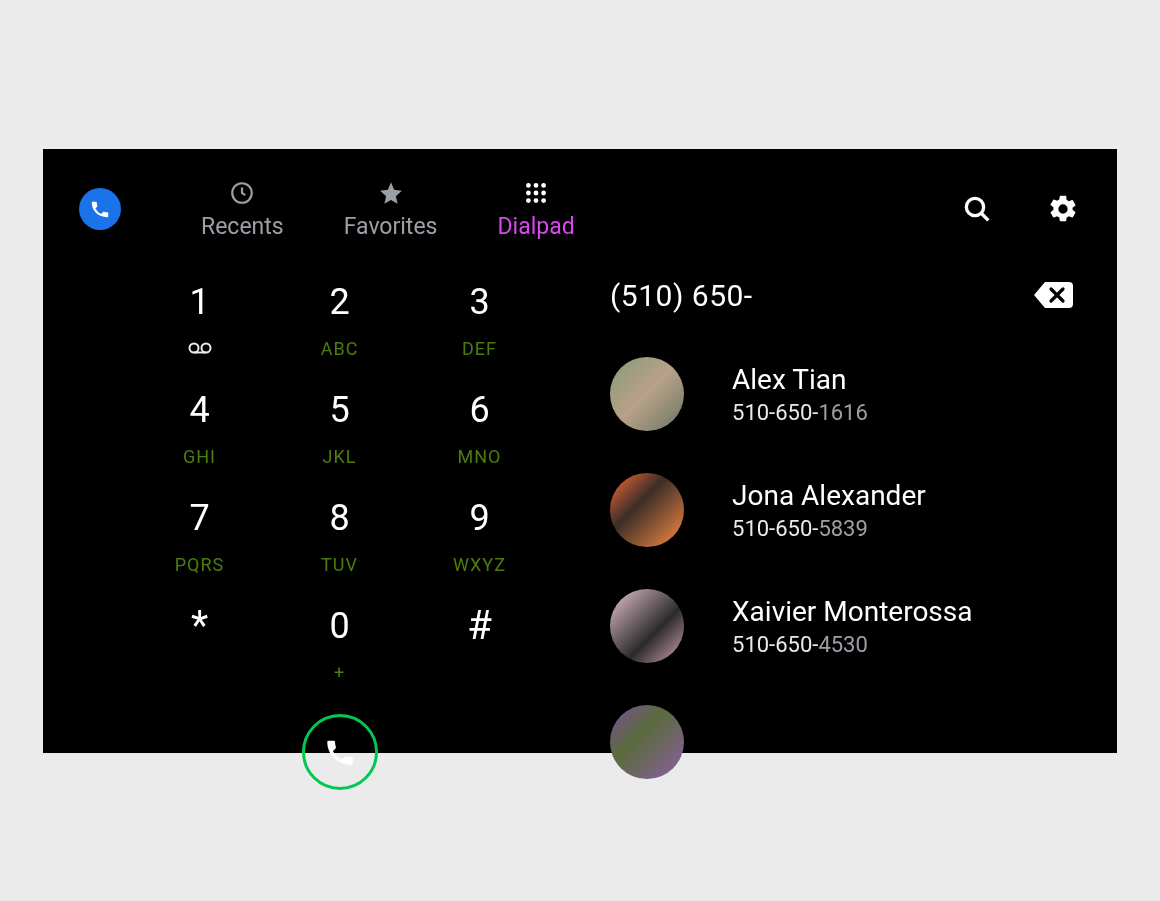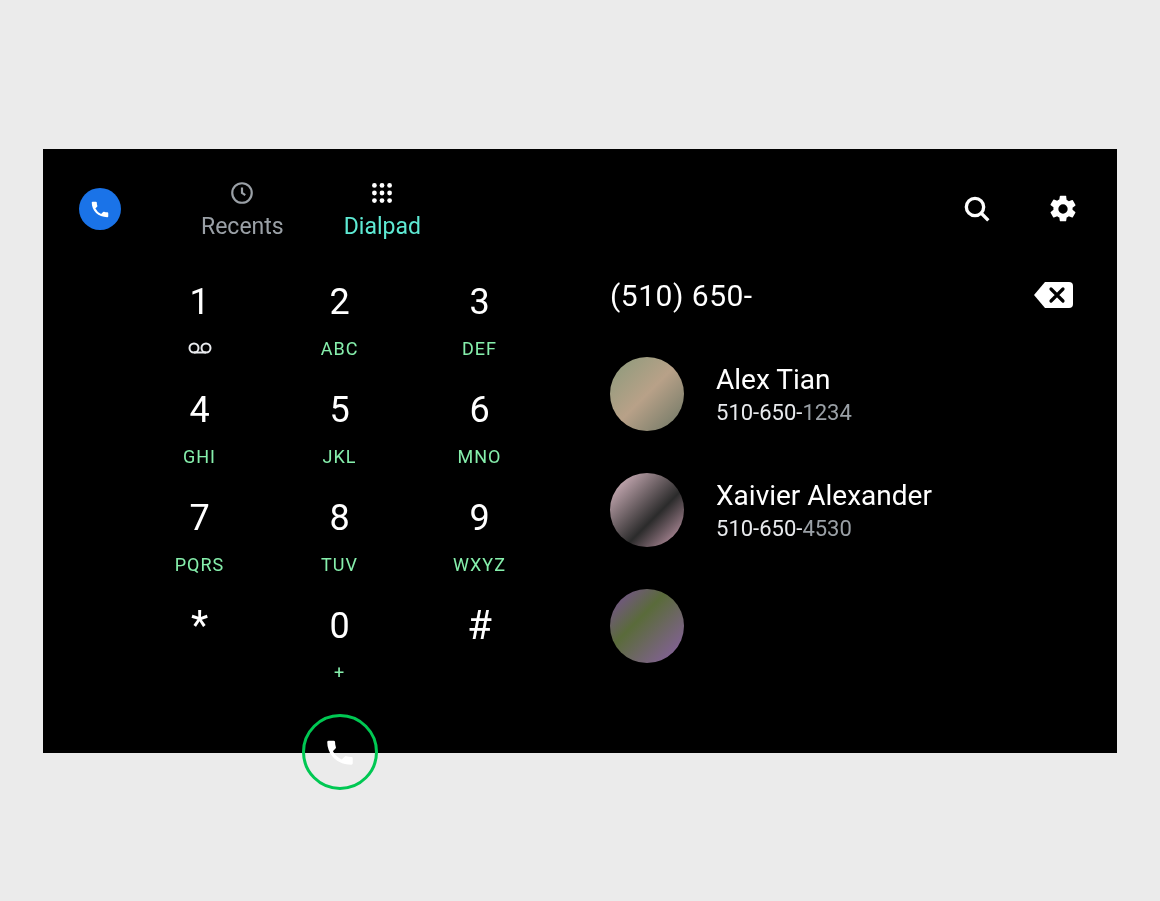--- a/index.html
+++ b/index.html
@@ -50,21 +50,21 @@
   }
   .tab {
     display: flex;
     flex-direction: column;
     align-items: center;
     gap: 6px;
     cursor: pointer;
     color: #9aa0a6;
   }
   .tab.active {
-    color: #5eead4;
+    color: #d946ef;
     justify-content: center;
   }
   .tab-icon {
     width: 28px;
     height: 28px;
     display: flex;
     align-items: center;
     justify-content: center;
   }
   .tab-label {
@@ -111,21 +111,21 @@
     width: 100%;
   }
   .dialkey-digit {
     font-size: 36px;
     font-weight: 400;
     color: #fff;
     line-height: 1;
   }
   .dialkey-letters {
     font-size: 18px;
-    color: #86efac;
+    color: #4d7c0f;
     margin-top: 17px;
     letter-spacing: 1px;
     min-height: 22px;
     display: flex;
     align-items: center;
     justify-content: center;
   }
   .dialkey-star .dialkey-digit,
   .dialkey-pound .dialkey-digit {
     font-size: 40px;
@@ -169,21 +169,21 @@
   }
   .contacts-list {
     display: flex;
     flex-direction: column;
     gap: 42px;
     margin-top: 14px;
   }
   .contact {
     display: flex;
     align-items: center;
-    gap: 32px;
+    gap: 48px;
     cursor: pointer;
   }
   .avatar {
     width: 74px;
     height: 74px;
     border-radius: 50%;
     flex-shrink: 0;
     background: #444;
     background-size: cover;
     background-position: center;
@@ -219,20 +219,28 @@
 
     <div class="tabs">
       <div class="tab">
         <span class="tab-icon">
           <svg width="26" height="26" viewBox="0 0 24 24" fill="none" stroke="#9aa0a6" stroke-width="2">
             <circle cx="12" cy="12" r="9"></circle>
             <path d="M12 7v5l3 2"></path>
           </svg>
         </span>
         <span class="tab-label">Recents</span>
+      </div>
+      <div class="tab">
+        <span class="tab-icon">
+          <svg width="26" height="26" viewBox="0 0 24 24" fill="#9aa0a6">
+            <path d="M12 2l2.9 6.9L22 10l-5.5 5 1.6 7L12 18.5 5.9 22l1.6-7L2 10l7.1-1.1z"></path>
+          </svg>
+        </span>
+        <span class="tab-label">Favorites</span>
       </div>
       <div class="tab active">
         <span class="tab-icon">
           <svg width="26" height="26" viewBox="0 0 24 24" fill="#fff">
             <circle cx="5" cy="5" r="2.2"></circle>
               <circle cx="12" cy="5" r="2.2"></circle>
               <circle cx="19" cy="5" r="2.2"></circle>
             <circle cx="5" cy="12" r="2.2"></circle>
               <circle cx="12" cy="12" r="2.2"></circle>
               <circle cx="19" cy="12" r="2.2"></circle>
@@ -339,27 +347,34 @@
           </svg>
         </div>
       </div>
 
       <div class="contacts-list">
 
       <div class="contact">
             <div class="avatar" style="background: linear-gradient(135deg, rgb(138, 154, 123) 0%, rgb(184, 161, 136) 50%, rgb(107, 117, 99) 100%);"></div>
             <div class="contact-info">
               <div class="contact-name">Alex Tian</div>
-              <div class="contact-number"><span class="matched">510-650-</span><span>1234</span></div>
+              <div class="contact-number"><span class="matched">510-650-</span><span>1616</span></div>
+            </div>
+          </div>
+          <div class="contact">
+            <div class="avatar" style="background: linear-gradient(135deg, rgb(255, 107, 53) 0%, rgb(58, 46, 40) 40%, rgb(255, 140, 66) 100%);"></div>
+            <div class="contact-info">
+              <div class="contact-name">Jona Alexander</div>
+              <div class="contact-number"><span class="matched">510-650-</span><span>5839</span></div>
             </div>
           </div>
           <div class="contact">
             <div class="avatar" style="background: linear-gradient(135deg, rgb(232, 197, 208) 0%, rgb(43, 43, 43) 60%, rgb(212, 165, 184) 100%);"></div>
             <div class="contact-info">
-              <div class="contact-name">Xaivier Alexander</div>
+              <div class="contact-name">Xaivier Monterossa</div>
               <div class="contact-number"><span class="matched">510-650-</span><span>4530</span></div>
             </div>
           </div>
           <div class="contact">
             <div class="avatar" style="background: linear-gradient(135deg, rgb(123, 79, 158) 0%, rgb(90, 107, 58) 40%, rgb(139, 95, 168) 100%);"></div>
           </div>
         </div>
     </div>
 
   </div>

